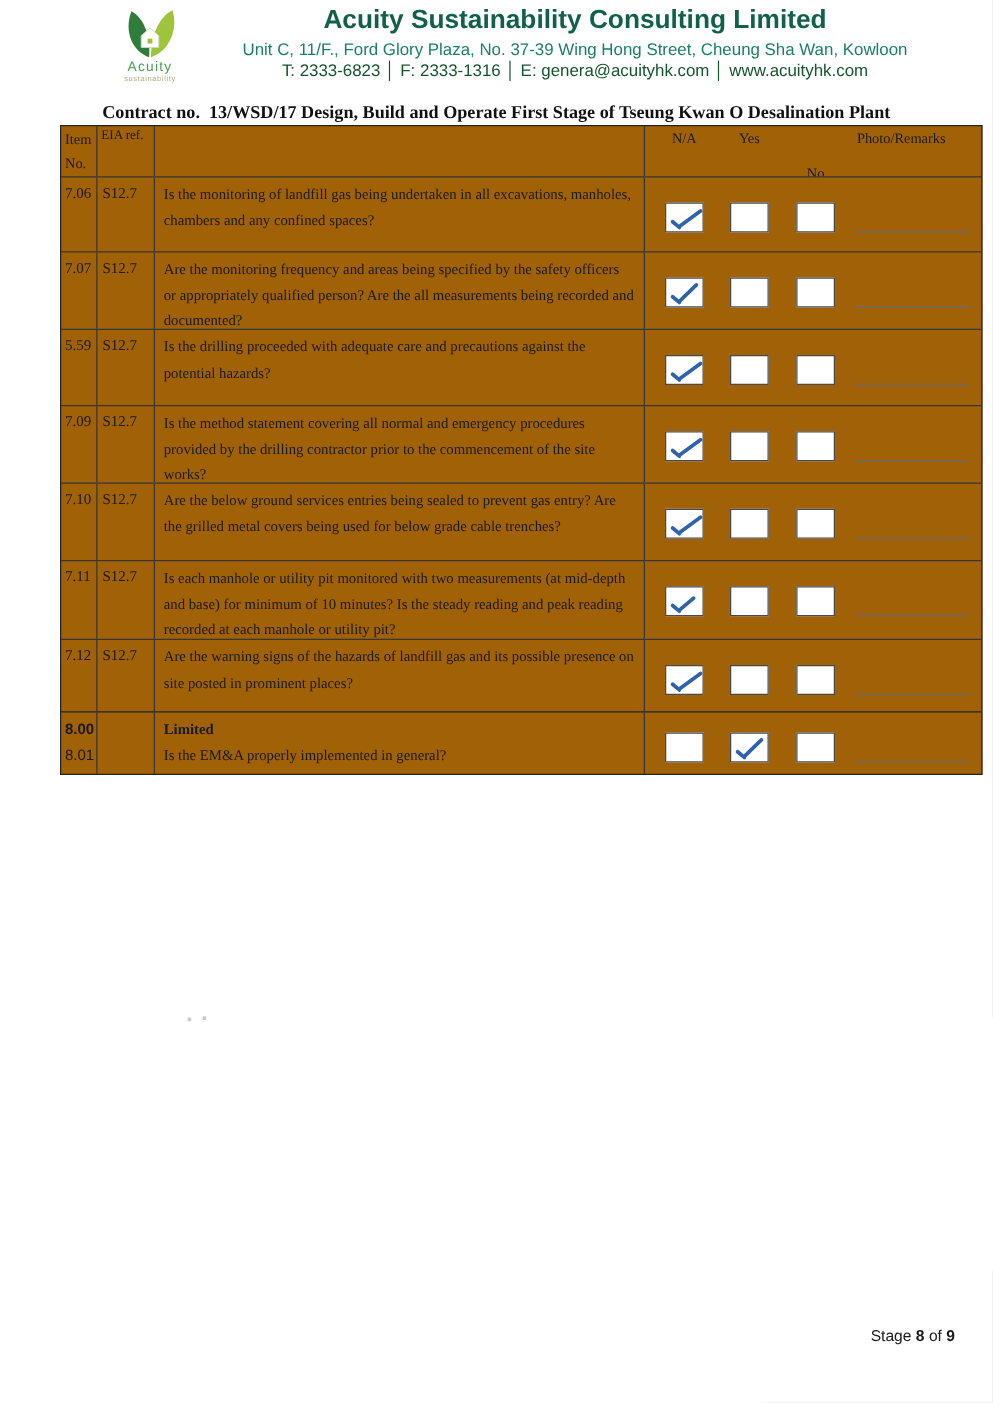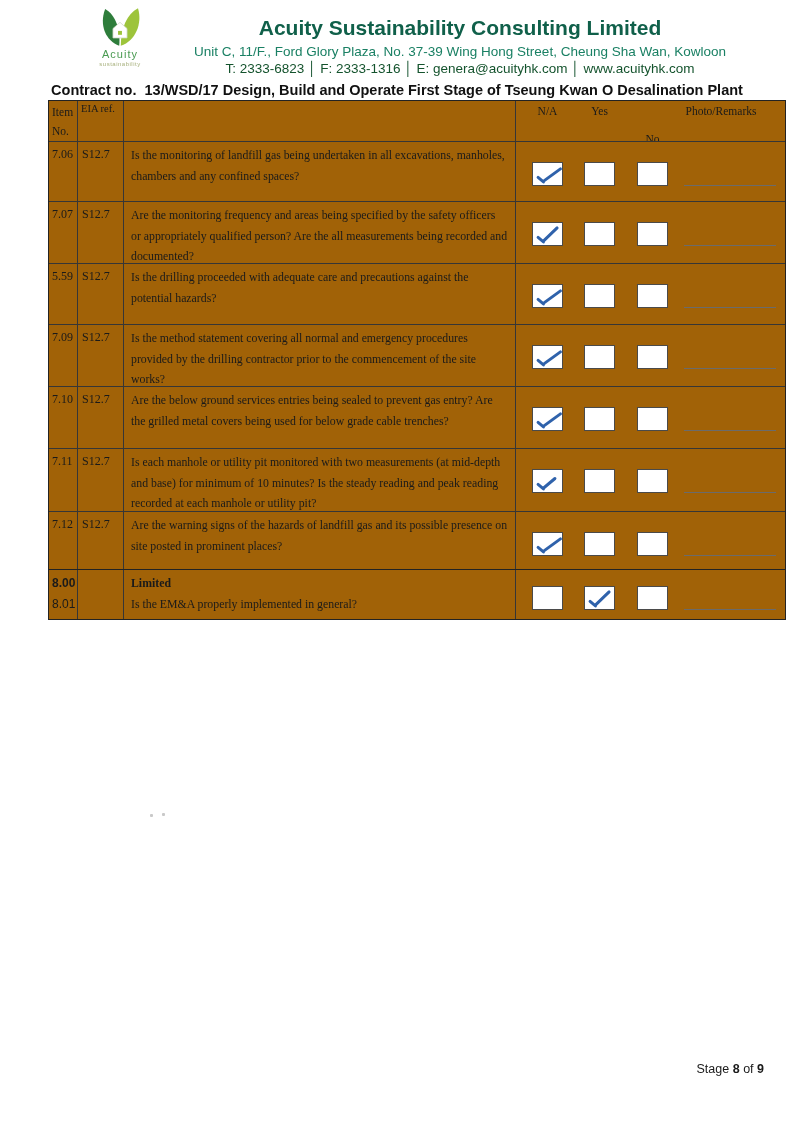--- a/index.html
+++ b/index.html
@@ -5,28 +5,28 @@
   html,body{margin:0;padding:0;background:#e8e8e8;}
   .page{position:relative;width:794px;height:1122px;background:#ffffff;margin:0 auto;
         font-family:"Liberation Serif","DejaVu Serif",serif;color:#1a1a1a;overflow:hidden;}
 
   
   .logo{position:absolute;left:92px;top:5px;width:56px;height:66px;text-align:center;}
   .logo svg{display:block;margin:0 auto;}
   .logo-name{font-family:"Liberation Sans","DejaVu Sans",sans-serif;font-size:11px;color:#4a9b52;letter-spacing:1px;line-height:11px;}
   .logo-sub{font-family:"Liberation Sans","DejaVu Sans",sans-serif;font-size:6px;color:#a7b07c;letter-spacing:.5px;line-height:8px;}
 
-  .head-text{position:absolute;left:175px;top:16px;width:570px;text-align:center;
+  .head-text{position:absolute;left:175px;top:4px;width:570px;text-align:center;
              font-family:"Liberation Sans","DejaVu Sans",sans-serif;}
   .company-name{font-size:21px;font-weight:bold;color:#10604a;line-height:24px;}
   .company-address{font-size:13.5px;color:#1a8064;line-height:17px;margin-top:3px;}
   .company-contact{font-size:13.5px;color:#14532d;line-height:17px;}
 
   .contract-title{position:absolute;left:0;top:82px;width:794px;text-align:center;
-                  font-family:Liberation Sans, sans-serif;
+                  font-family:Liberation Serif, serif;
                   font-size:14.5px;font-weight:bold;color:#111;white-space:pre-wrap;}
 
   
   .table{position:absolute;left:48px;top:100px;width:738px;border:1.5px solid #232323;box-sizing:border-box;background:#a16207;}
   .row{display:grid;grid-template-columns:29px 46px 392px 1fr;box-sizing:border-box;border-top:1px solid #363636;}
   .row-hdr{height:40px;border-top:none;}
   .r1{height:60px}.r2{height:62px}.r3{height:61px}.r4{height:62px}
   .r5{height:62px}.r6{height:63px}.r7{height:58px}
   .r8{height:50px;border-top:1.5px solid #232323;}
   .c{border-right:1px solid #363636;box-sizing:border-box;overflow:hidden;}

